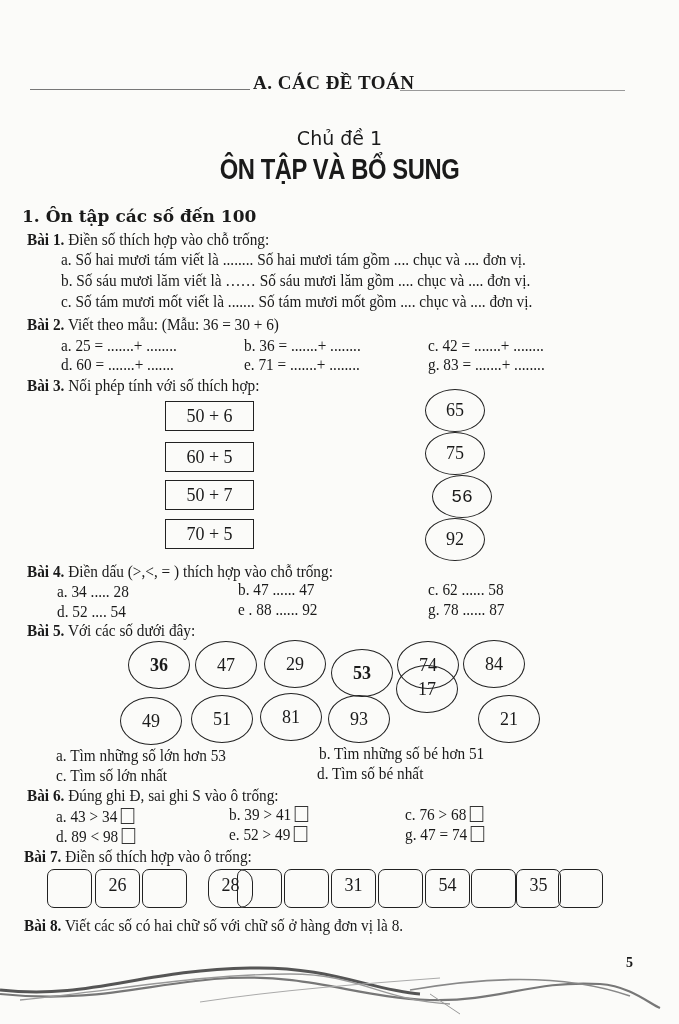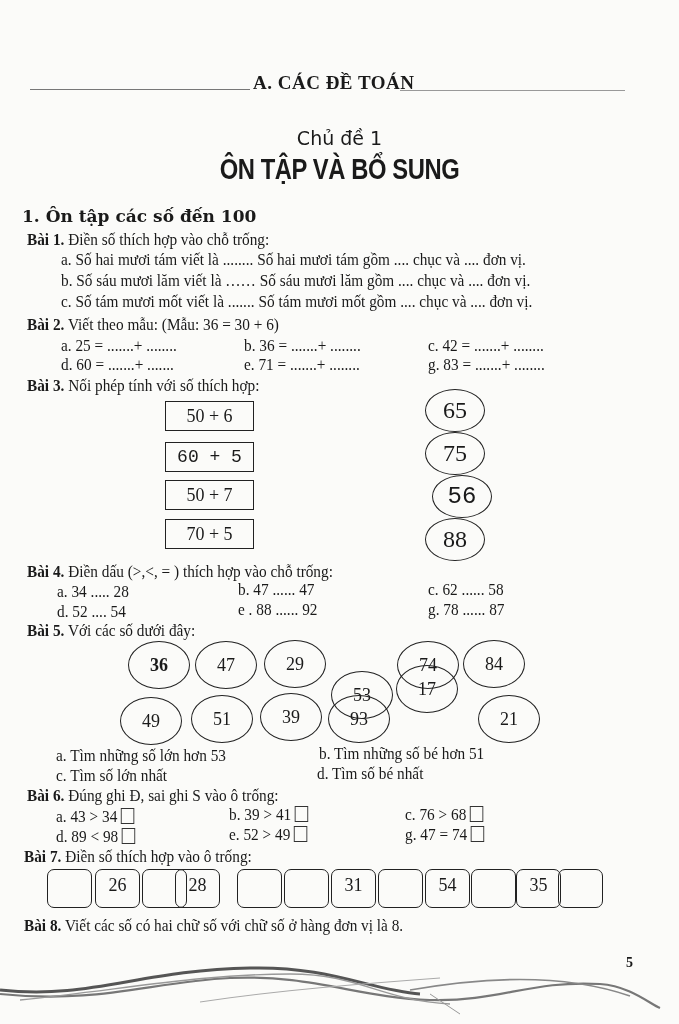--- a/index.html
+++ b/index.html
@@ -16,21 +16,21 @@
     .topic-label { left: 0; width: 679px; text-align: center; top: 127px; font-family: "DejaVu Sans", sans-serif; font-size: 19px; font-weight: normal; }
     .topic-title { left: 0; width: 679px; text-align: center; top: 153px; font-family: "Liberation Sans", sans-serif; font-size: 29px; font-weight: bold; transform: scaleX(0.82); letter-spacing: -0.5px; }
 
     .section-title { left: 22px; top: 206px; font-family: "DejaVu Serif", serif; font-size: 17px; font-weight: bold; }
 
     .txt { font-size: 17px; line-height: 18px; transform-origin: left top; transform: scaleX(0.9); }
     .b { font-weight: bold; }
 
     
     .expr-box { position: absolute; width: 89px; height: 30px; border: 1.5px solid #222; display: flex; align-items: center; justify-content: center; font-size: 18px; background: transparent; }
-    .oval { position: absolute; width: 60px; height: 43px; border: 1.5px solid #222; border-radius: 50%; display: flex; align-items: center; justify-content: center; font-size: 24px; }
+    .oval { position: absolute; width: 60px; height: 43px; border: 1.5px solid #222; border-radius: 50%; display: flex; align-items: center; justify-content: center; font-size: 18px; }
 
     .oval5 { position: absolute; width: 62px; height: 48px; border: 1.5px solid #222; border-radius: 50%; display: flex; align-items: center; justify-content: center; font-size: 18px; }
 
     .check-box { display: inline-block; width: 15px; height: 16px; border: 1.5px solid #333; vertical-align: -2px; margin-left: 4px; }
 
     .seq-box { position: absolute; top: 869px; width: 45px; height: 39px; border: 1.5px solid #222; border-radius: 7px; display: flex; align-items: center; justify-content: center; font-size: 18px; padding-bottom: 6px; }
 
     .page-num { left: 626px; top: 955px; font-size: 14px; font-weight: bold; }
 
     .swirl { position: absolute; left: 0; top: 960px; }
@@ -64,55 +64,55 @@
 <div class="abs txt" style="left:428px; top:337px;">c. 42 = .......+  ........</div>
 <div class="abs txt" style="left:61px; top:356px;">d. 60 = .......+  .......</div>
 <div class="abs txt" style="left:244px; top:356px;">e. 71 = .......+  ........</div>
 <div class="abs txt" style="left:428px; top:356px;">g. 83 = .......+  ........</div>
 
 <div class="abs txt" style="left:27px; top:377px;">
   <span class="b">Bài 3.</span>
   <span> Nối phép tính với số thích hợp:</span>
 </div>
 <div class="expr-box" style="left:165px; top:401px;">50 + 6</div>
-<div class="expr-box" style="left:165px; top:442px;font-family:Liberation Mono, monospace;">60 + 5</div>
+<div class="expr-box" style="left:165px; top:442px;">60 + 5</div>
 <div class="expr-box" style="left:165px; top:480px;">50 + 7</div>
 <div class="expr-box" style="left:165px; top:519px;">70 + 5</div>
 
 <div class="oval" style="left:425px; top:389px;">65</div>
 <div class="oval" style="left:425px; top:432px;">75</div>
 <div class="oval" style="left:432px; top:475px;font-family:Liberation Mono, monospace;">56</div>
-<div class="oval" style="left:425px; top:518px;">88</div>
+<div class="oval" style="left:425px; top:518px;">92</div>
 
 <div class="abs txt" style="left:27px; top:563px;">
   <span class="b">Bài 4.</span>
   <span>Điền dấu (&gt;,&lt;, = ) thích hợp vào chỗ trống:</span>
 </div>
 <div class="abs txt" style="left:57px; top:583px;">a. 34 ..... 28</div>
 <div class="abs txt" style="left:238px; top:581px;">b. 47 ...... 47</div>
 <div class="abs txt" style="left:428px; top:581px;">c. 62 ...... 58</div>
 <div class="abs txt" style="left:57px; top:603px;">d. 52 .... 54</div>
 <div class="abs txt" style="left:238px; top:601px;">e . 88 ...... 92</div>
 <div class="abs txt" style="left:428px; top:601px;">g. 78 ...... 87</div>
 
 <div class="abs txt" style="left:27px; top:622px;">
   <span class="b">Bài 5.</span>
   <span>Với các số dưới đây:</span>
 </div>
 
 <div class="oval5" style="left:128px; top:641px;font-weight:bold;">36</div>
 <div class="oval5" style="left:195px; top:641px;">47</div>
 <div class="oval5" style="left:264px; top:640px;">29</div>
-<div class="oval5" style="left:331px; top:671px;">53</div>
+<div class="oval5" style="left:331px; top:649px;font-weight:bold;">53</div>
 <div class="oval5" style="left:397px; top:641px;">74</div>
 <div class="oval5" style="left:463px; top:640px;">84</div>
 
 <div class="oval5" style="left:120px; top:697px;">49</div>
 <div class="oval5" style="left:191px; top:695px;">51</div>
-<div class="oval5" style="left:260px; top:693px;">39</div>
+<div class="oval5" style="left:260px; top:693px;">81</div>
 <div class="oval5" style="left:328px; top:695px;">93</div>
 <div class="oval5" style="left:396px; top:665px;">17</div>
 <div class="oval5" style="left:478px; top:695px;">21</div>
 
 <div class="abs txt" style="left:56px; top:747px;">a. Tìm những số lớn hơn 53</div>
 <div class="abs txt" style="left:319px; top:745px;">b. Tìm những số bé hơn 51</div>
 <div class="abs txt" style="left:56px; top:767px;">c. Tìm số lớn nhất</div>
 <div class="abs txt" style="left:317px; top:765px;">d. Tìm số bé nhất</div>
 
 <div class="abs txt" style="left:27px; top:787px;">
@@ -138,21 +138,21 @@
   <span>g. 47  =  74</span><span class="check-box"></span>
 </div>
 
 <div class="abs txt" style="left:24px; top:848px;">
   <span class="b">Bài 7.</span>
   <span>Điền số thích hợp vào ô trống:</span>
 </div>
 <div class="seq-box" style="left:47px;"></div>
 <div class="seq-box" style="left:95px;">26</div>
 <div class="seq-box" style="left:142px;"></div>
-<div class="seq-box" style="left:175px;">28</div>
+<div class="seq-box" style="left:208px;border-radius:13px;">28</div>
 <div class="seq-box" style="left:237px;"></div>
 <div class="seq-box" style="left:284px;"></div>
 <div class="seq-box" style="left:331px;">31</div>
 <div class="seq-box" style="left:378px;"></div>
 <div class="seq-box" style="left:425px;">54</div>
 <div class="seq-box" style="left:471px;"></div>
 <div class="seq-box" style="left:516px;">35</div>
 <div class="seq-box" style="left:558px;"></div>
 
 <div class="abs txt" style="left:24px; top:917px;">

